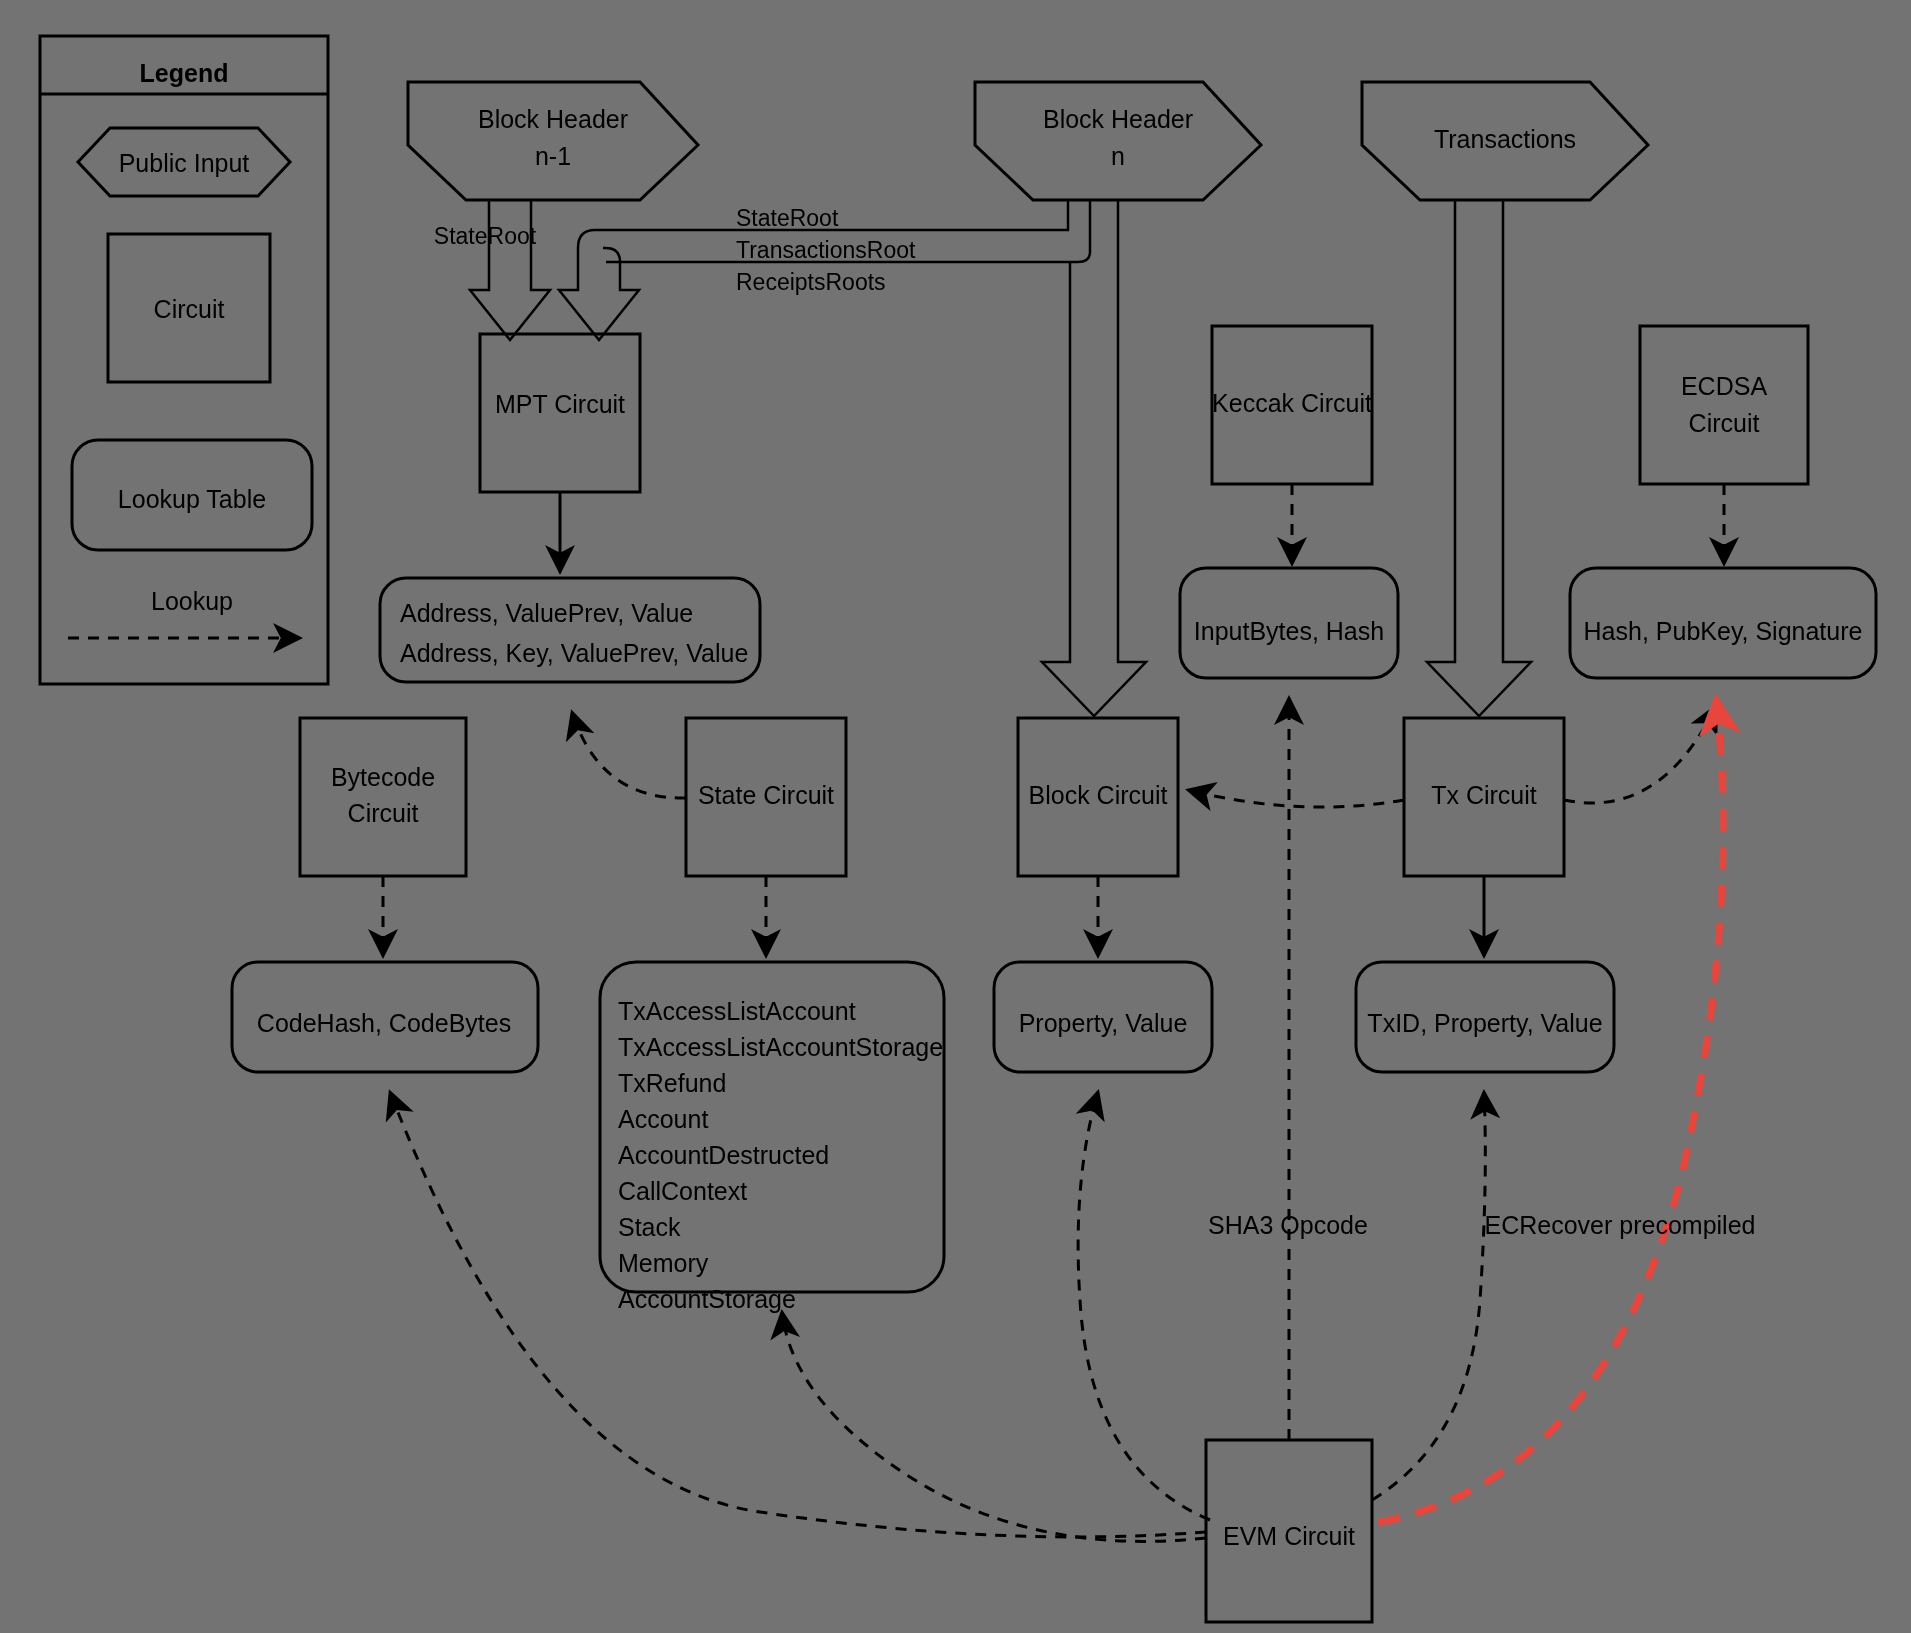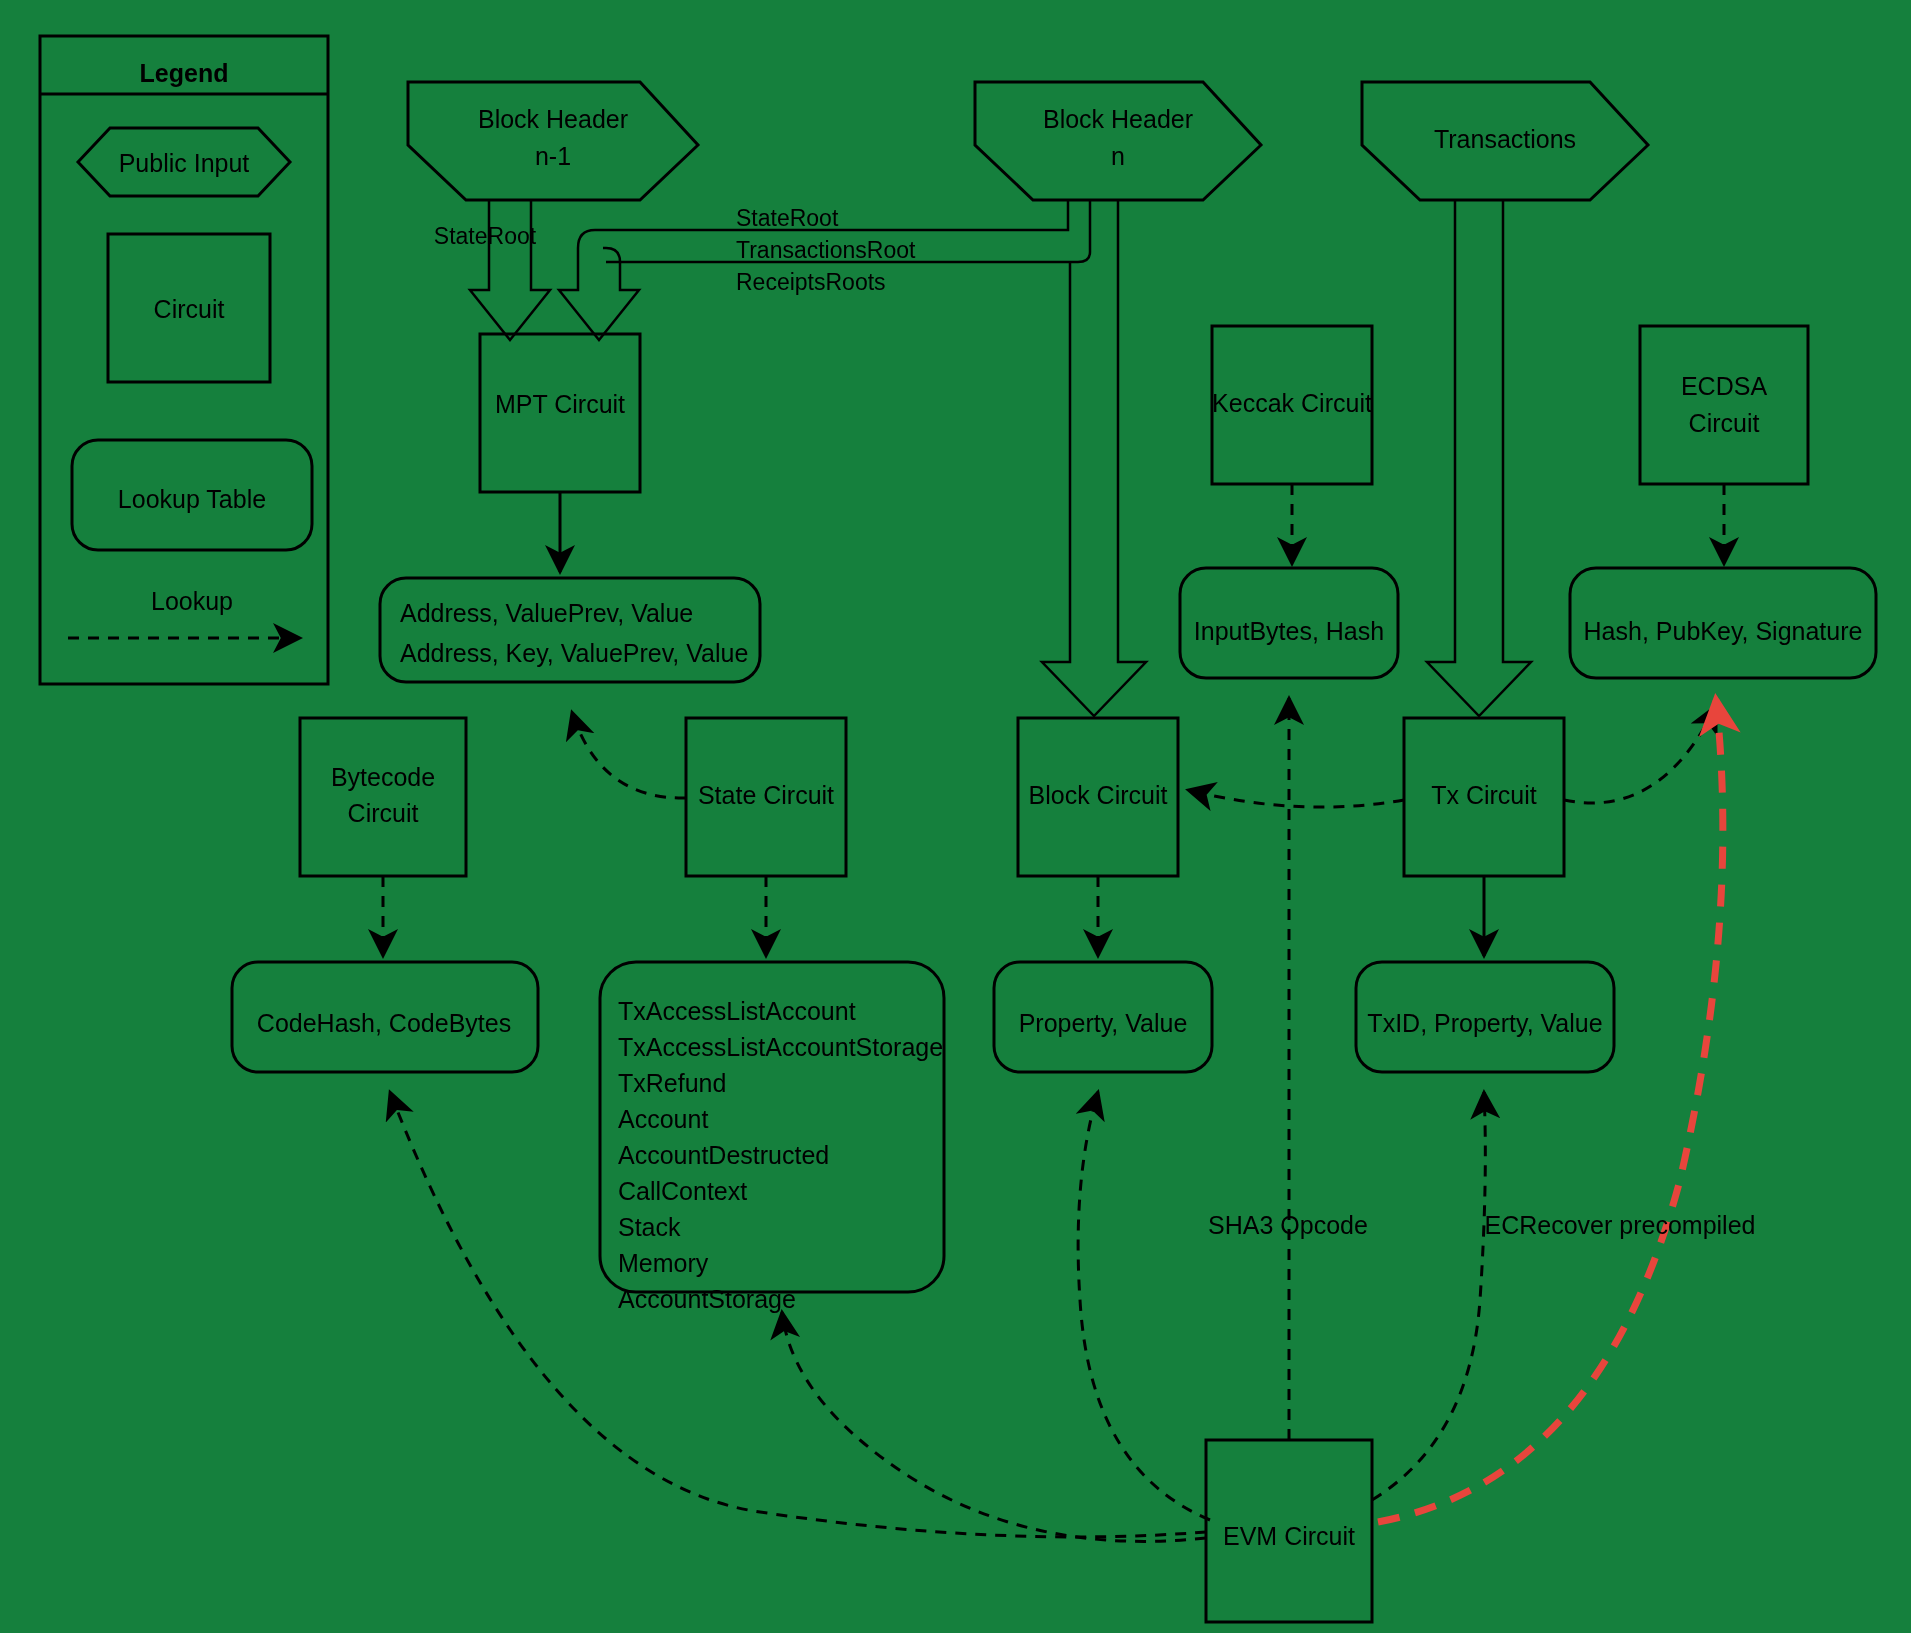--- a/index.html
+++ b/index.html
@@ -4,21 +4,21 @@
 <style>
   html, body {
     margin: 0;
     padding: 0;
     background: #ffffff;
   }
   #stage {
     position: relative;
     width: 1911px;
     height: 1633px;
-    background: #15803d;
+    background: #737373;
     font-family: "Liberation Sans", sans-serif;
   }
   svg#diagram {
     position: absolute;
     top: 0; left: 0;
     width: 1911px;
     height: 1633px;
   }
   .shape-fill { fill: #ffffff; }
   .stroke { stroke: #000000; stroke-width: 3; fill: none; }

